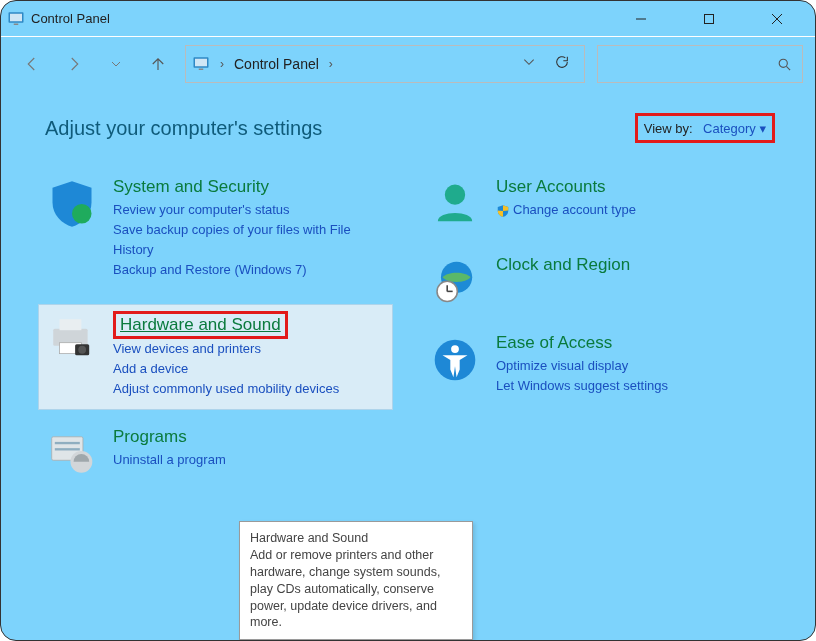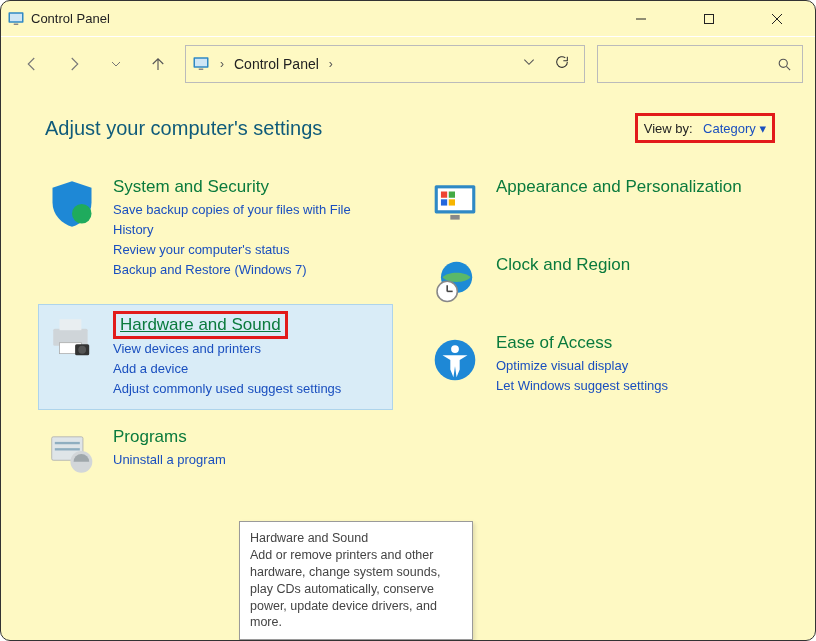--- a/index.html
+++ b/index.html
@@ -1,19 +1,19 @@
 <!DOCTYPE html>
 <html><head>
 <meta charset="utf-8">
 <style>
   * { box-sizing: border-box; font-family: "Segoe UI", Arial, sans-serif; }
   body { margin: 0; background: #fff; }
   .window {
-    width: 816px; height: 641px; border: 1px solid #333; border-radius: 10px;
-    overflow: hidden; position: relative; background: #fef9c3;
+    width: 816px; height: 641px; border: 1px solid #333; border-radius: 16px;
+    overflow: hidden; position: relative; background: #7dd3fc;
   }
   
   .titlebar {
     display: flex; align-items: center; height: 36px; padding: 0 6px;
     border-bottom: 1px solid #fff;
   }
   .titlebar .appicon { width: 18px; height: 18px; margin-right: 6px; }
   .titlebar .title { font-size: 13px; color: #222; flex: 1; }
   .titlebar .winbtns { display: flex; gap: 24px; margin-right: 10px; }
   .winbtn { width: 44px; height: 30px; display:flex; align-items:center; justify-content:center; cursor:pointer; }
@@ -160,42 +160,42 @@
 
         <div class="cat">
           <div class="cat-icon">
             <svg width="52" height="52" viewBox="0 0 64 64">
                 <path d="M32 4 L56 12 V30 C56 46 44 56 32 60 C20 56 8 46 8 30 V12 Z" fill="#1e88d6"></path>
                 <circle cx="44" cy="44" r="12" fill="#1fab5d"></circle>
               </svg>
           </div>
           <div class="cat-body">
             <div class="cat-title">System and Security</div>
+            <span class="cat-link">Review your computer's status</span>
             <span class="cat-link">Save backup copies of your files with File History</span>
-            <span class="cat-link">Review your computer's status</span>
             <span class="cat-link">Backup and Restore (Windows 7)</span>
           </div>
         </div>
 
 
         <div class="cat hovered">
           <div class="cat-icon">
             <svg width="50" height="50" viewBox="0 0 64 64">
                 <rect x="8" y="20" width="44" height="22" rx="2" fill="#cfd5d9"></rect>
                 <rect x="16" y="8" width="28" height="14" fill="#e9eef1"></rect>
                 <rect x="16" y="38" width="28" height="14" fill="#fff" stroke="#aaa"></rect>
                 <rect x="36" y="40" width="18" height="14" rx="2" fill="#333"></rect>
                 <circle cx="45" cy="47" r="5" fill="#555"></circle>
               </svg>
           </div>
           <div class="cat-body">
             <span class="cat-title-hl">Hardware and Sound</span>
             <span class="cat-link" style="">View devices and printers</span>
             <span class="cat-link">Add a device</span>
-            <span class="cat-link">Adjust commonly used suggest settings</span>
+            <span class="cat-link">Adjust commonly used mobility devices</span>
           </div>
         </div>
 
         <div class="cat">
           <div class="cat-icon">
             <svg width="50" height="50" viewBox="0 0 64 64">
                 <rect x="6" y="10" width="40" height="30" rx="2" fill="#dfe5e8" stroke="#aaa"></rect>
                 <line x1="10" y1="18" x2="42" y2="18" stroke="#8faec0" stroke-width="3"></line>
                 <line x1="10" y1="26" x2="42" y2="26" stroke="#8faec0" stroke-width="3"></line>
                 <circle cx="44" cy="42" r="14" fill="#d2d6d9"></circle>
@@ -204,37 +204,39 @@
           </div>
           <div class="cat-body">
             <div class="cat-title">Programs</div>
             <span class="cat-link">Uninstall a program</span>
           </div>
         </div>
       </div>
 
       <div class="col">
 
-
-        <div class="cat">
-          <div class="cat-icon">
-            <svg width="50" height="50" viewBox="0 0 64 64">
-                <rect x="6" y="8" width="52" height="36" rx="2" fill="#2f89c5"></rect>
-                <rect x="10" y="12" width="44" height="28" fill="#fff"></rect>
-                <rect x="14" y="16" width="8" height="8" fill="#e43"></rect>
-                <rect x="24" y="16" width="8" height="8" fill="#4a4"></rect>
-                <rect x="14" y="26" width="8" height="8" fill="#26d"></rect>
-                <rect x="24" y="26" width="8" height="8" fill="#f7b500"></rect>
-                <rect x="26" y="46" width="12" height="6" fill="#888"></rect>
-              </svg>
-          </div>
-          <div class="cat-body">
-            <div class="cat-title">Appearance and Personalization</div>
-          </div>
-        </div>
+        <div class="cat">
+          <div class="cat-icon">
+            <svg width="50" height="50" viewBox="0 0 64 64">
+                <circle cx="32" cy="20" r="13" fill="#1fab8d"></circle>
+                <path d="M10 54 C10 40 54 40 54 54 Z" fill="#1fab8d"></path>
+              </svg>
+          </div>
+          <div class="cat-body">
+            <div class="cat-title">User Accounts</div>
+            <span class="cat-link">
+              <svg class="shield-mini" width="14" height="14" viewBox="0 0 24 24">
+                  <path d="M12 2 L21 5 V11 C21 17 17 21 12 22 C7 21 3 17 3 11 V5 Z" fill="#1e88d6"></path>
+                  <path d="M12 2 L21 5 V11 L12 12 Z" fill="#f6c026"></path>
+                  <path d="M3 11 L12 12 V22 C7 21 3 17 3 11 Z" fill="#f6c026"></path>
+                </svg><span>Change account type</span>
+            </span>
+          </div>
+        </div>
+
 
         <div class="cat">
           <div class="cat-icon">
             <svg width="50" height="50" viewBox="0 0 64 64">
                 <circle cx="34" cy="26" r="20" fill="#1d8bd6"></circle>
                 <path d="M16 26 C22 18 46 18 52 26 C46 34 22 34 16 26 Z" fill="#5ab86a"></path>
                 <circle cx="22" cy="44" r="13" fill="#fff" stroke="#888" stroke-width="2"></circle>
                 <line x1="22" y1="44" x2="22" y2="36" stroke="#444" stroke-width="2"></line>
                 <line x1="22" y1="44" x2="29" y2="44" stroke="#444" stroke-width="2"></line>
               </svg>

